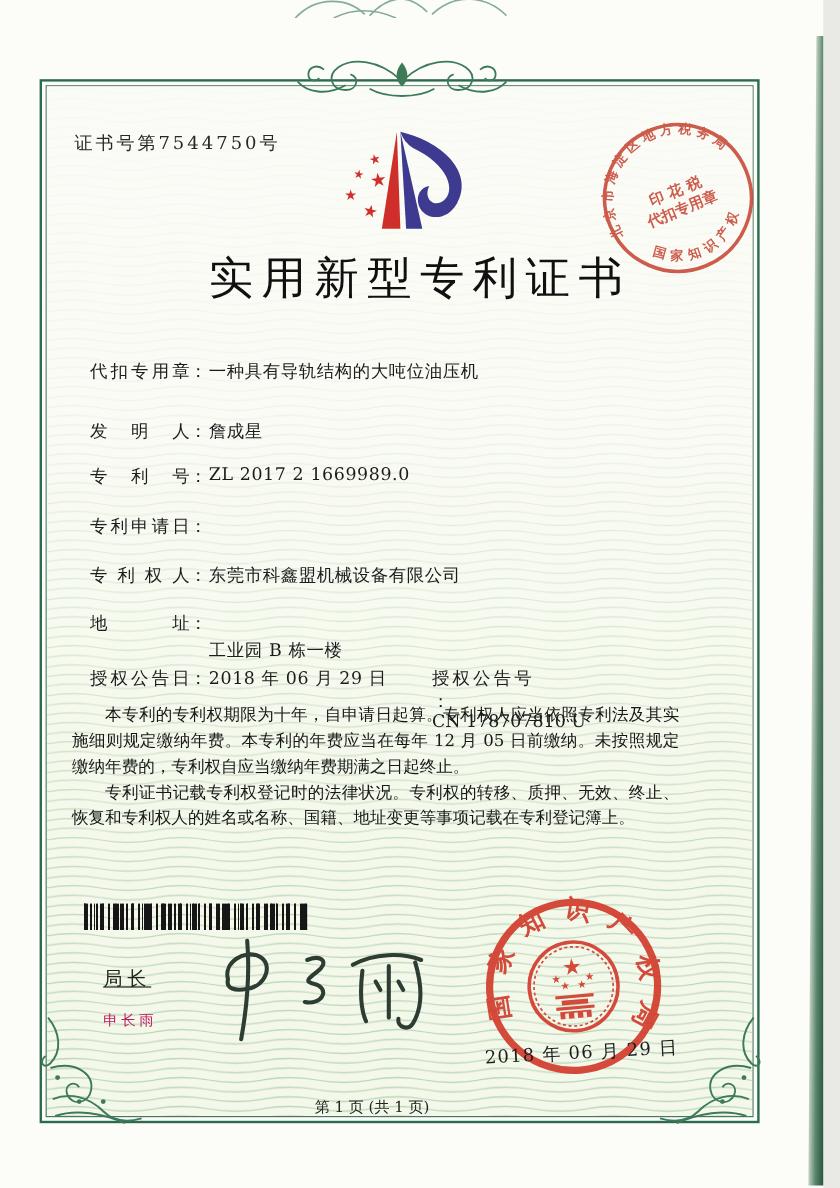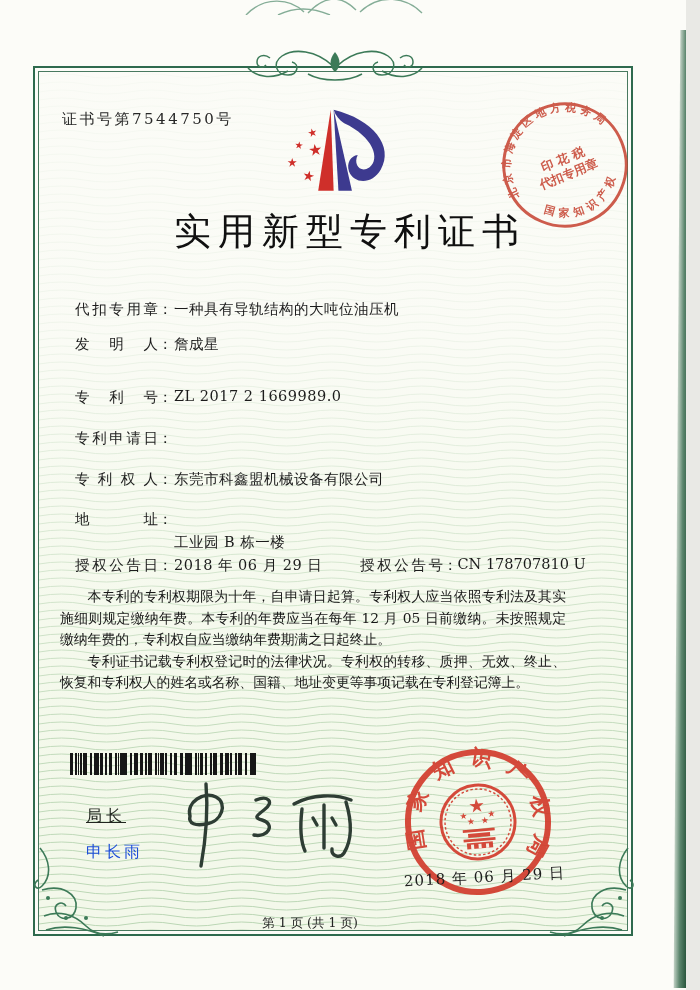--- a/index.html
+++ b/index.html
@@ -20,31 +20,31 @@
                  rgba(250,252,244,.45) 55%,rgba(248,252,240,.12) 78%,rgba(248,252,240,0) 100%);}
   .cert-no{position:absolute;left:62px;top:110px;font-size:15px;letter-spacing:2.5px;color:#272727;}
   .logo{position:absolute;left:272px;top:104px;}
   .title{position:absolute;left:0;top:207px;width:700px;text-align:center;
          font-size:37px;letter-spacing:7px;color:#101010;font-weight:500;}
   .row{position:absolute;left:75px;font-size:14.5px;display:flex;white-space:nowrap;}
   .row .lbl{display:inline-block;width:83px;text-align:justify;text-align-last:justify;}
   .row .col{width:14px;}
   .row .val{margin-left:2px;letter-spacing:.5px;}
   .addr2{position:absolute;left:174px;top:533px;font-size:14.5px;letter-spacing:.5px;}
-  .grant-no{position:absolute;left:360px;top:556px;font-size:14.5px;display:flex;white-space:nowrap;}
+  .grant-no{position:absolute;left:360px;top:556px;font-size:14.5px;display:flex;white-space:nowrap;flex-direction:column;}
   .grant-no .lbl{display:inline-block;width:83px;text-align:justify;text-align-last:justify;}
   .paras{position:absolute;left:60px;top:586px;width:506px;font-size:13.8px;line-height:21.6px;
          text-align:justify;color:#171717;}
   .paras p{margin:0;text-indent:2em;}
   .barcode{position:absolute;left:70px;top:753px;width:186px;height:22px;
       background:repeating-linear-gradient(90deg,#161616 0 2px,transparent 2px 5px),
                  repeating-linear-gradient(90deg,#161616 0 1px,transparent 1px 8px),
                  repeating-linear-gradient(90deg,#161616 0 3px,transparent 3px 13px);}
   .signer-title{position:absolute;left:86px;top:806px;font-size:16px;letter-spacing:4px;color:#20251f;text-decoration:underline;}
-  .signer-name{position:absolute;left:86px;top:842px;font-size:16px;letter-spacing:3px;color:#1d4ed8;}
+  .signer-name{position:absolute;left:86px;top:842px;font-size:12px;letter-spacing:3px;color:#be185d;}
   .signature{position:absolute;left:160px;top:778px;}
   .seal{position:absolute;left:398px;top:742px;transform:rotate(-5deg);}
   .seal-date{position:absolute;left:404px;top:868px;font-size:15px;letter-spacing:1px;
       color:#1d1d1d;transform:rotate(-3deg);white-space:nowrap;}
   .tax-stamp{position:absolute;left:496px;top:96px;transform:rotate(-22deg);z-index:5;}
   .footer{position:absolute;left:220px;top:915px;width:180px;text-align:center;font-size:12.5px;color:#232323;}
   .orn{position:absolute;}
 </style>
 </head>
 <body>
@@ -130,21 +130,21 @@
     </g>
   </svg>
 
   <div class="title">实用新型专利证书</div>
 
   <div class="row" style="top:300px">
     <span class="lbl">代扣专用章</span>
       <span class="col">：</span>
       <span class="val">一种具有导轨结构的大吨位油压机</span>
   </div>
-  <div class="row" style="top:335px">
+  <div class="row" style="top:350px">
     <span class="lbl">发明人</span>
       <span class="col">：</span>
       <span class="val">詹成星</span>
   </div>
   <div class="row" style="top:388px">
     <span class="lbl">专利号</span>
       <span class="col">：</span>
       <span class="val">ZL 2017 2 1669989.0</span>
   </div>
   <div class="row" style="top:429px">

